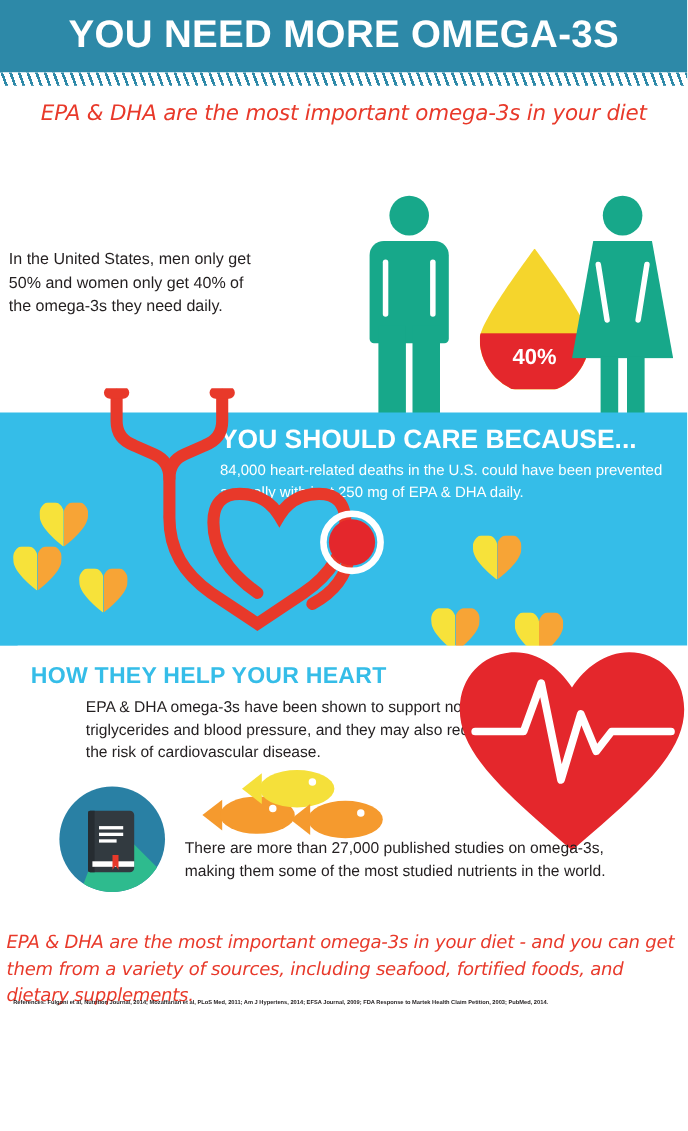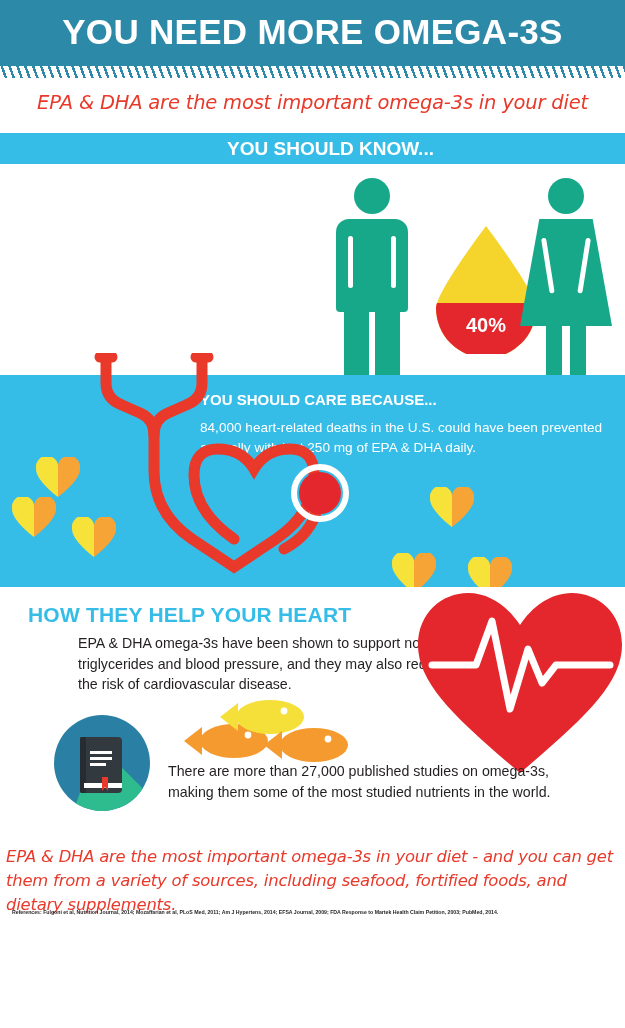--- a/index.html
+++ b/index.html
@@ -149,21 +149,21 @@
   .drop-male{left:226px;top:56px;}
   .drop-female{left:436px;top:62px;}
 
   
   .sec-care{
     position:absolute; left:0; top:375px; width:625px; height:212px;
     background:#35bde8;
   }
   .care-title{
     position:absolute; left:200px; top:12px; width:415px;
-    color:#ffffff; font-size:15px; font-weight:bold; line-height:25px;
+    color:#ffffff; font-size:24px; font-weight:bold; line-height:25px;
   }
   .care-text{
     position:absolute; left:200px; top:43px; width:412px;
     color:#ffffff; font-size:13.6px; line-height:19.5px;
   }
 
   .mini-heart{
     position:absolute;width:44px;height:40px;
   }
   .mini-heart .h-l,.mini-heart .h-r{
@@ -269,25 +269,23 @@
 <div id="page">
 
   <div class="header-band">
     <div class="header-title">YOU NEED MORE OMEGA-3S</div>
   </div>
   <div class="hatch"></div>
   <div class="hatch-mask"></div>
 
   <div class="script-top">EPA &amp; DHA are the most important omega-3s in your diet</div>
 
-  <div class="band-know">
-    <div class="band-know-label">YOU SHOULD KNOW...</div>
-  </div>
 
   <div class="sec-know">
+    <div class="know-text">In the United States, men only get 50% and women only get 40% of the omega-3s they need daily.</div>
 
 
     <div class="fig male">
       <div class="head"></div>
       <div class="body torso"></div>
       <div class="legs">
         <div class="leg l"></div>
         <div class="leg r"></div>
       </div>
       <div class="arm-notch l"></div>

